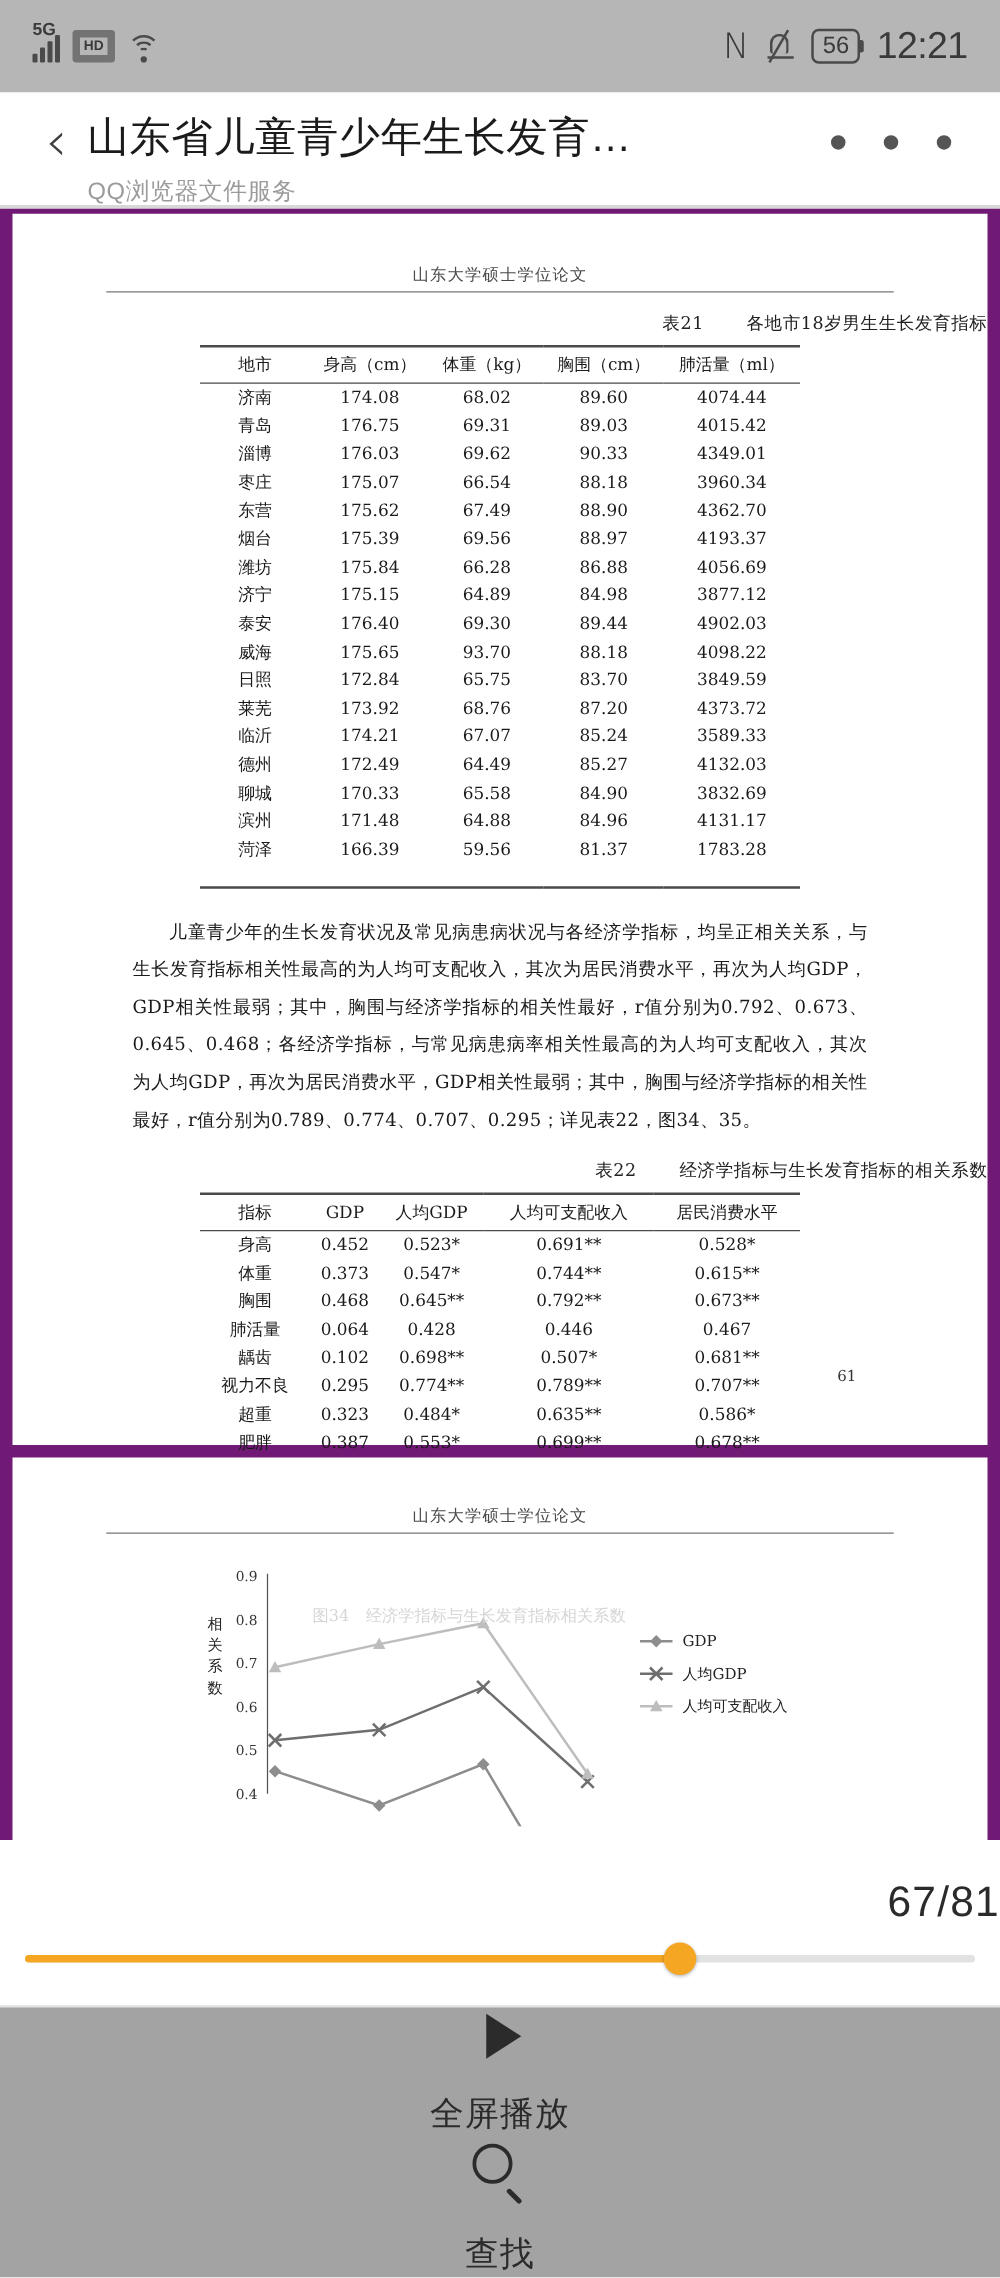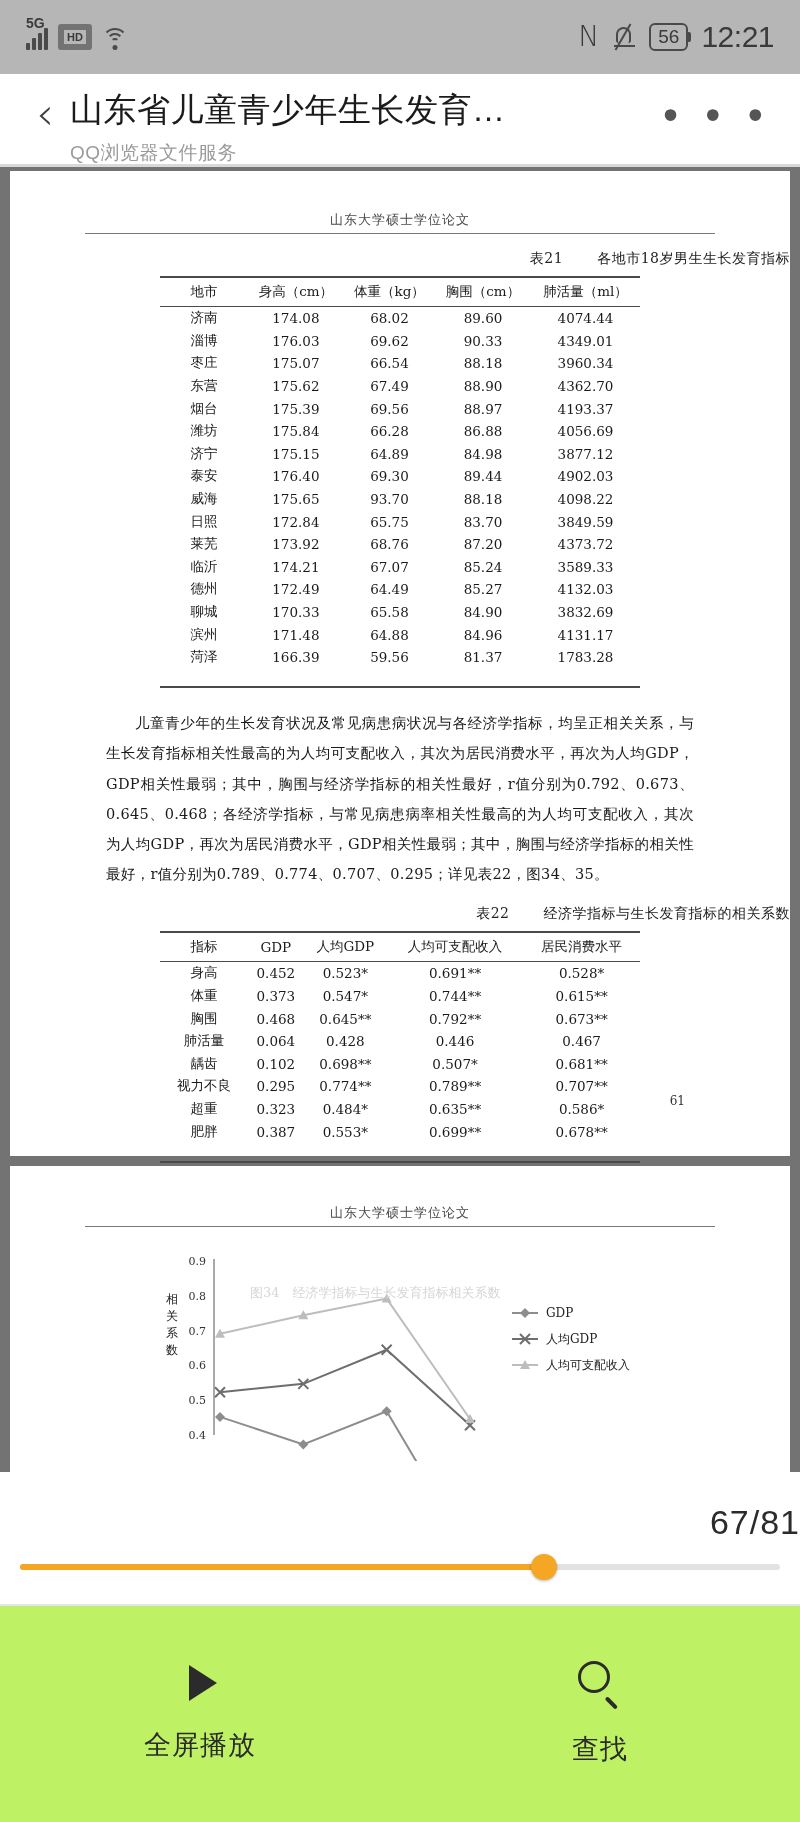--- a/index.html
+++ b/index.html
@@ -101,21 +101,21 @@
     font-family: "DejaVu Sans", sans-serif;
   }
 
   
   .hdr-rule { height: 3px; background: #d8d8d8; }
 
   
   .docarea {
     position: absolute;
     top: 167px; left: 0; right: 0; bottom: 350px;
-    background: #737373;
+    background: #701a75;
     overflow: hidden;
   }
   .page {
     background: #ffffff;
     margin: 4px 10px 0 10px;
     padding: 40px 0 30px 0;
     position: relative;
   }
   .page1 { height: 985px; }
   .page2 { height: 330px; padding-top: 38px; margin-top: 10px; }
@@ -230,23 +230,24 @@
     width: 26px; height: 26px; border-radius: 50%;
     background: #f5a623;
     box-shadow: 0 1px 3px rgba(0,0,0,0.3);
   }
 
   
   .bottombar {
     position: absolute;
     left: 0; right: 0; bottom: 0;
     height: 218px;
-    background: #bef264;
+    background: #a3a3a3;
     border-top: 2px solid #e4e4e4;
     display: flex;
+    flex-direction: column;
   }
   .bb-item {
     flex: 1;
     display: flex; flex-direction: column;
     align-items: center; justify-content: center;
     gap: 26px;
     color: #2b2b2b;
   }
   .bb-label { font-size: 27px; letter-spacing: 1px; }
   .play-tri {
@@ -338,20 +339,27 @@
           <th>肺活量（ml）</th>
         </tr>
       </thead>
       <tbody>
           <tr>
             <td class="c0">济南</td>
             <td>174.08</td>
             <td>68.02</td>
             <td>89.60</td>
             <td>4074.44</td>
+          </tr>
+          <tr>
+            <td class="c0">青岛</td>
+            <td>176.75</td>
+            <td>69.31</td>
+            <td>89.03</td>
+            <td>4015.42</td>
           </tr>
           <tr>
             <td class="c0">淄博</td>
             <td>176.03</td>
             <td>69.62</td>
             <td>90.33</td>
             <td>4349.01</td>
           </tr>
           <tr>
             <td class="c0">枣庄</td>

